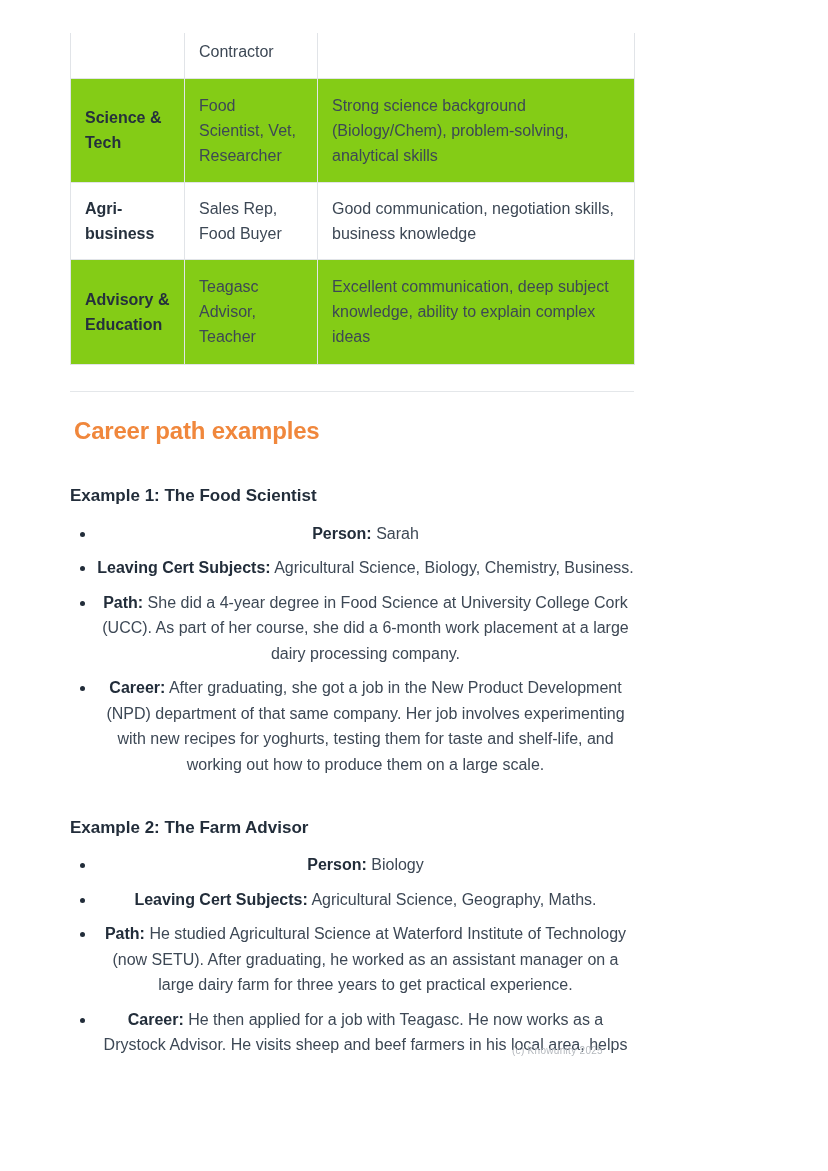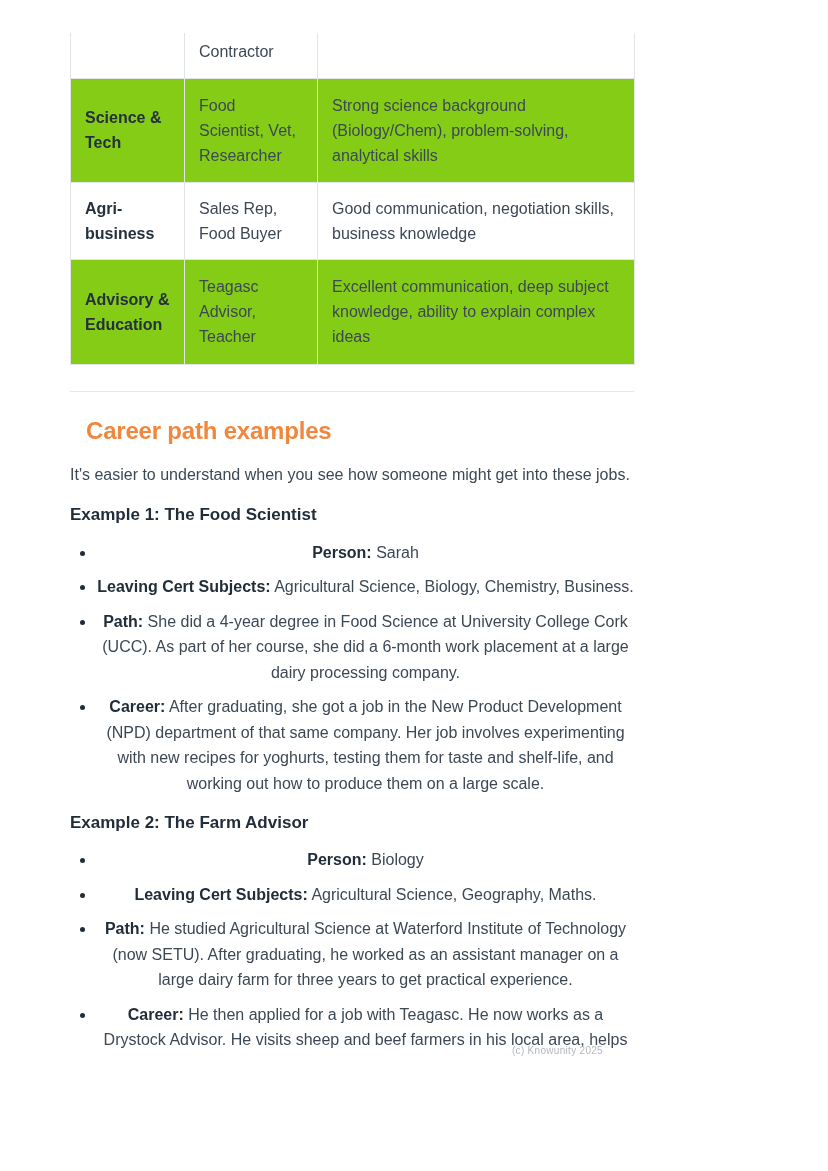--- a/index.html
+++ b/index.html
@@ -25,25 +25,25 @@
   }
   tr.partial { height:45px; }
   tr.partial td { border-top:none; vertical-align:top; padding-top:6px; }
   tr.r2 { height:104px; }
   tr.r3 { height:77px; }
   tr.r4 { height:105px; }
   tr.shade { background:#84cc16; }
   td.cat { font-weight:bold; color:#25303d; }
   .divider { border:none; border-top:1px solid #e4e7ea; margin:26px 0 0 0; }
   h2.sec {
-    margin:25px 0 0 16px; font-size:24px; line-height:1.2; font-weight:bold;
+    margin:25px 0 0 4px; font-size:24px; line-height:1.2; font-weight:bold;
     color:#f0873c; letter-spacing:-0.2px;
   }
   p.intro { margin:17px 0 0 0; line-height:26px; text-align:justify; }
-  h3.ex { margin:16px 0 0 0; font-size:17px; line-height:1.25; color:#222d3a; font-weight:bold; }
+  h3.ex { margin:40px 0 0 0; font-size:17px; line-height:1.25; color:#222d3a; font-weight:bold; }
   ul.blist { margin:14px 0 0 0; padding-left:26px; list-style:disc;text-align:center; }
   ul.blist li { margin:0 0 9px 0; line-height:25.5px; padding-left:1px; }
   ul.blist li::marker { color:#222d3a; }
   ul.blist strong { color:#222d3a; }
   .watermark {
     position:absolute; top:1045px; right:53px; z-index:3;
     font-size:10px; color:#b4b8bd; letter-spacing:0.3px;
   }
 </style>
 </head>
@@ -82,21 +82,20 @@
           <td>Teagasc Advisor, Teacher</td>
           <td>Excellent communication, deep subject knowledge, ability to explain complex ideas</td>
         </tr>
       </tbody>
     </table>
 
     <hr class="divider">
 
     <h2 class="sec">Career path examples</h2>
 
-    <p class="intro">It's easier to understand when you see how someone might get into these jobs.</p>
 
     <h3 class="ex">Example 1: The Food Scientist</h3>
     <ul class="blist">
       <li>
         <strong>Person:</strong>
         <span>Sarah</span>
       </li>
       <li>
         <strong>Leaving Cert Subjects:</strong>
         <span>Agricultural Science, Biology, Chemistry, Business.</span>

